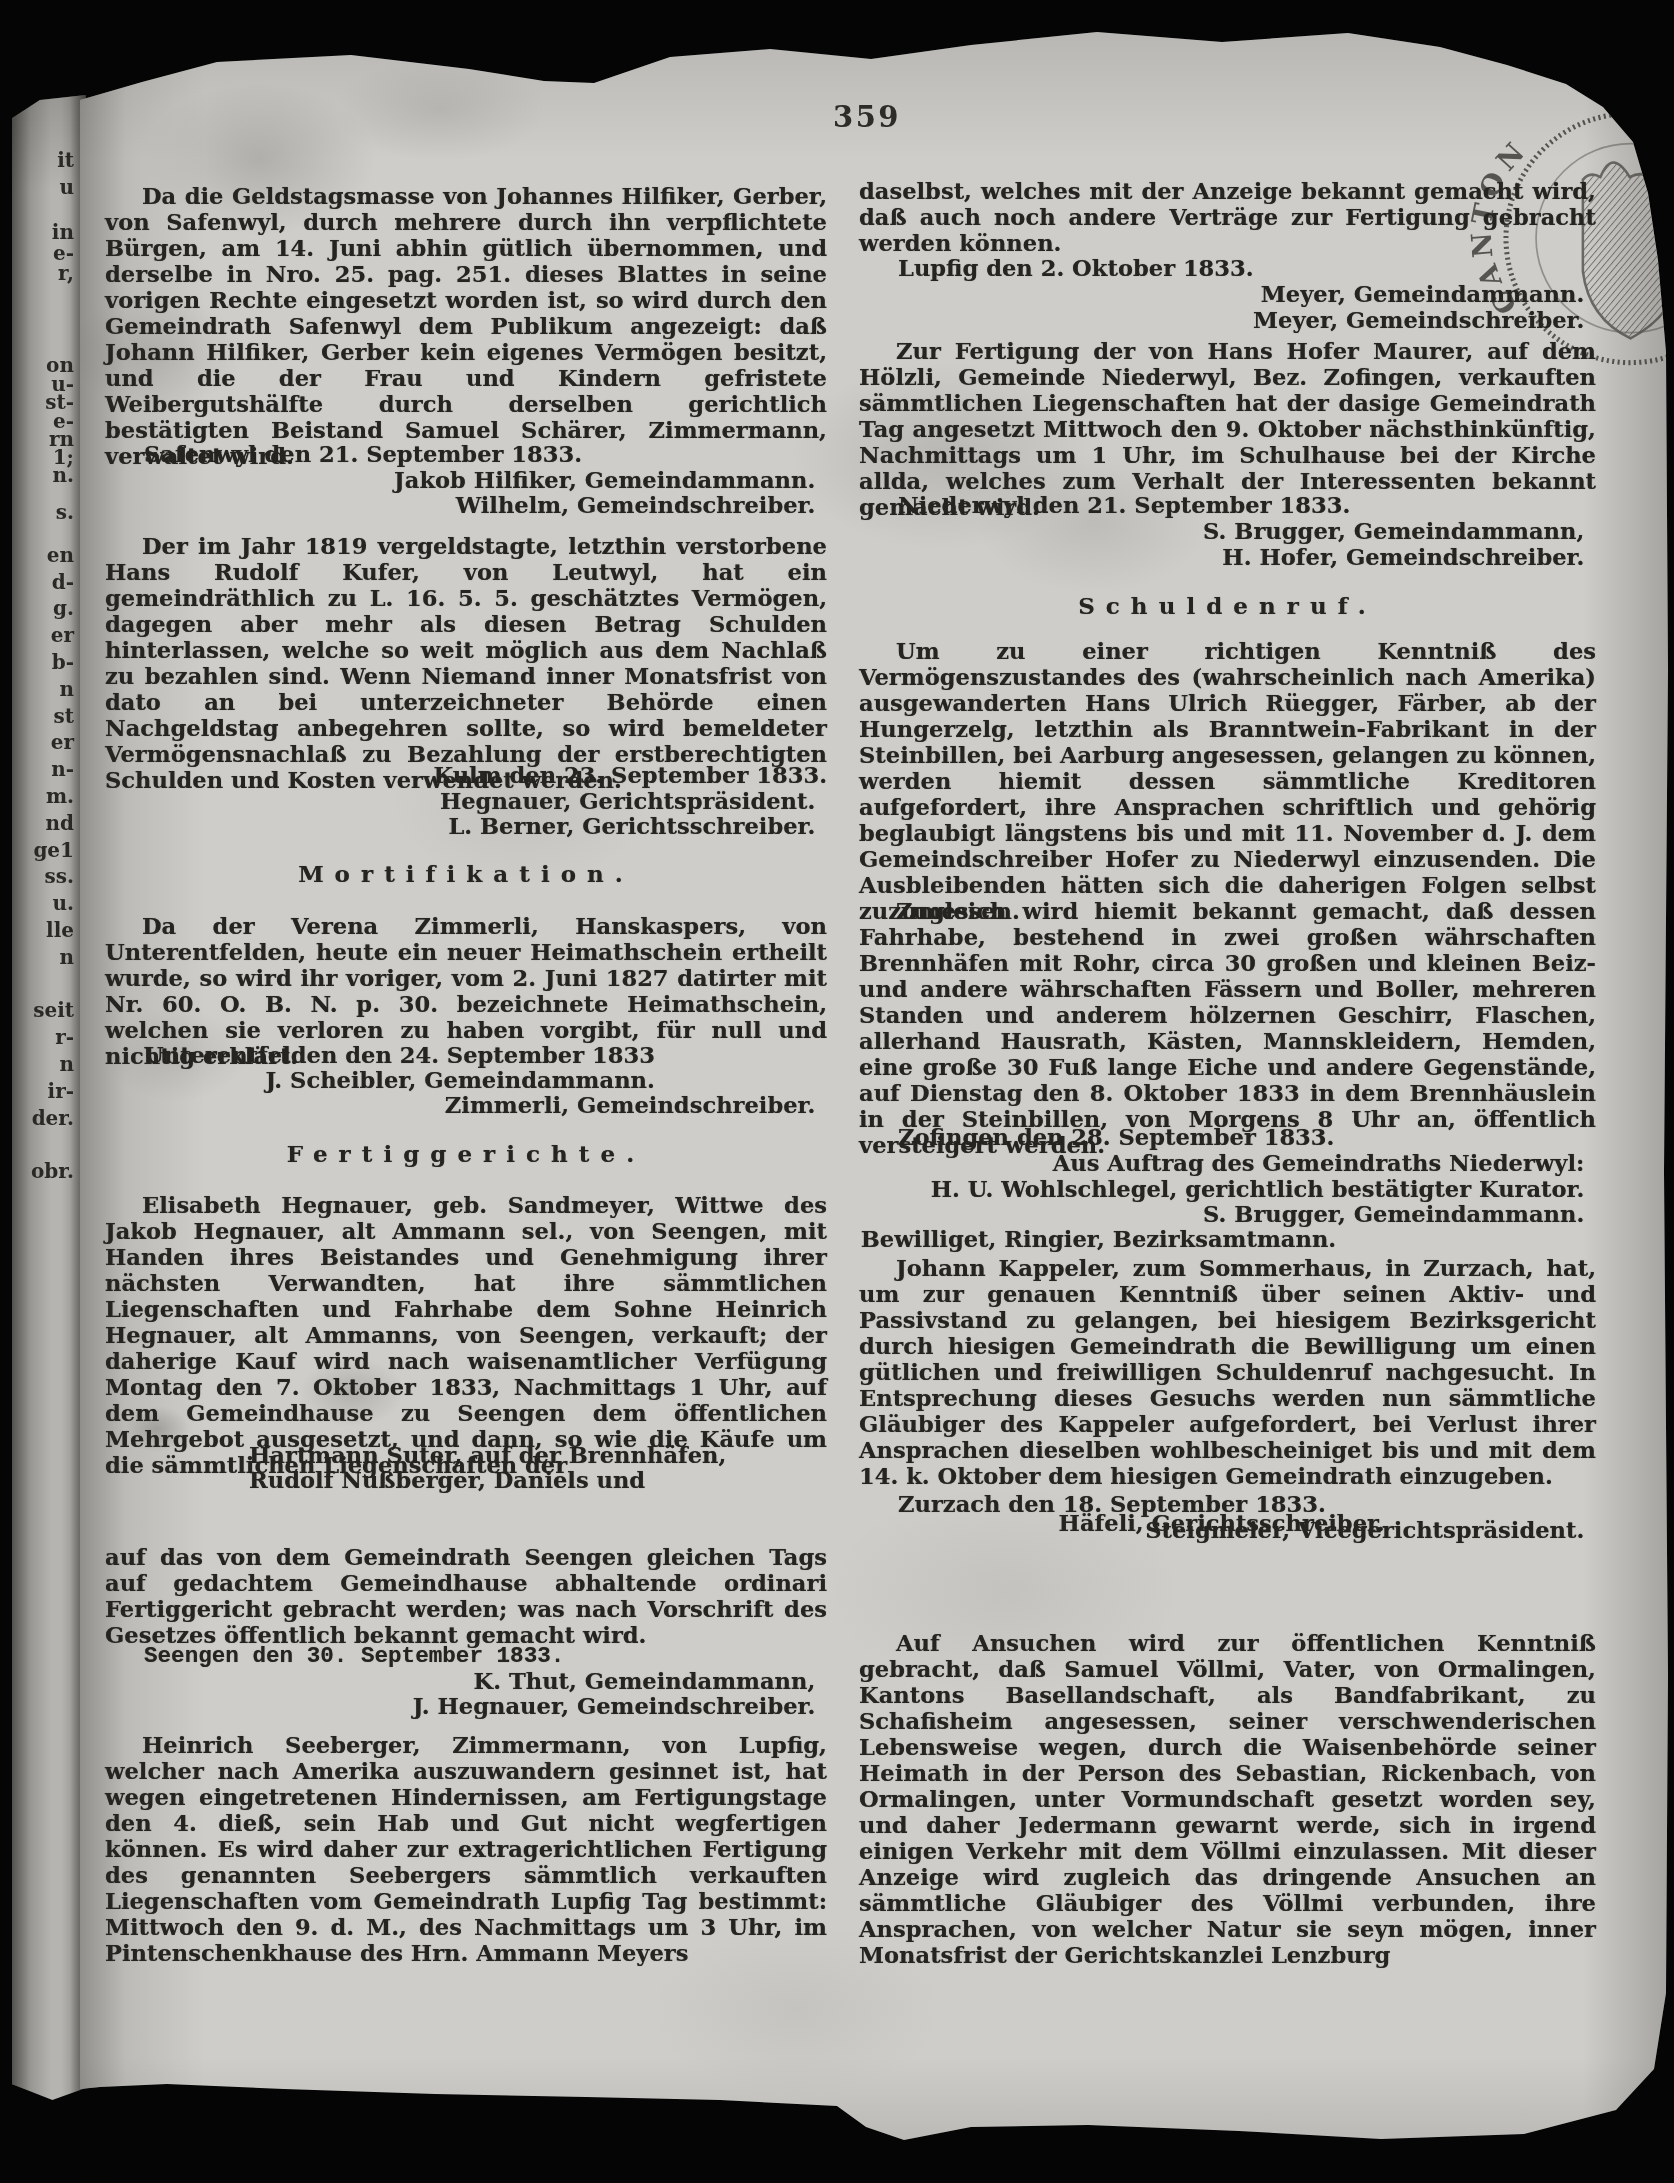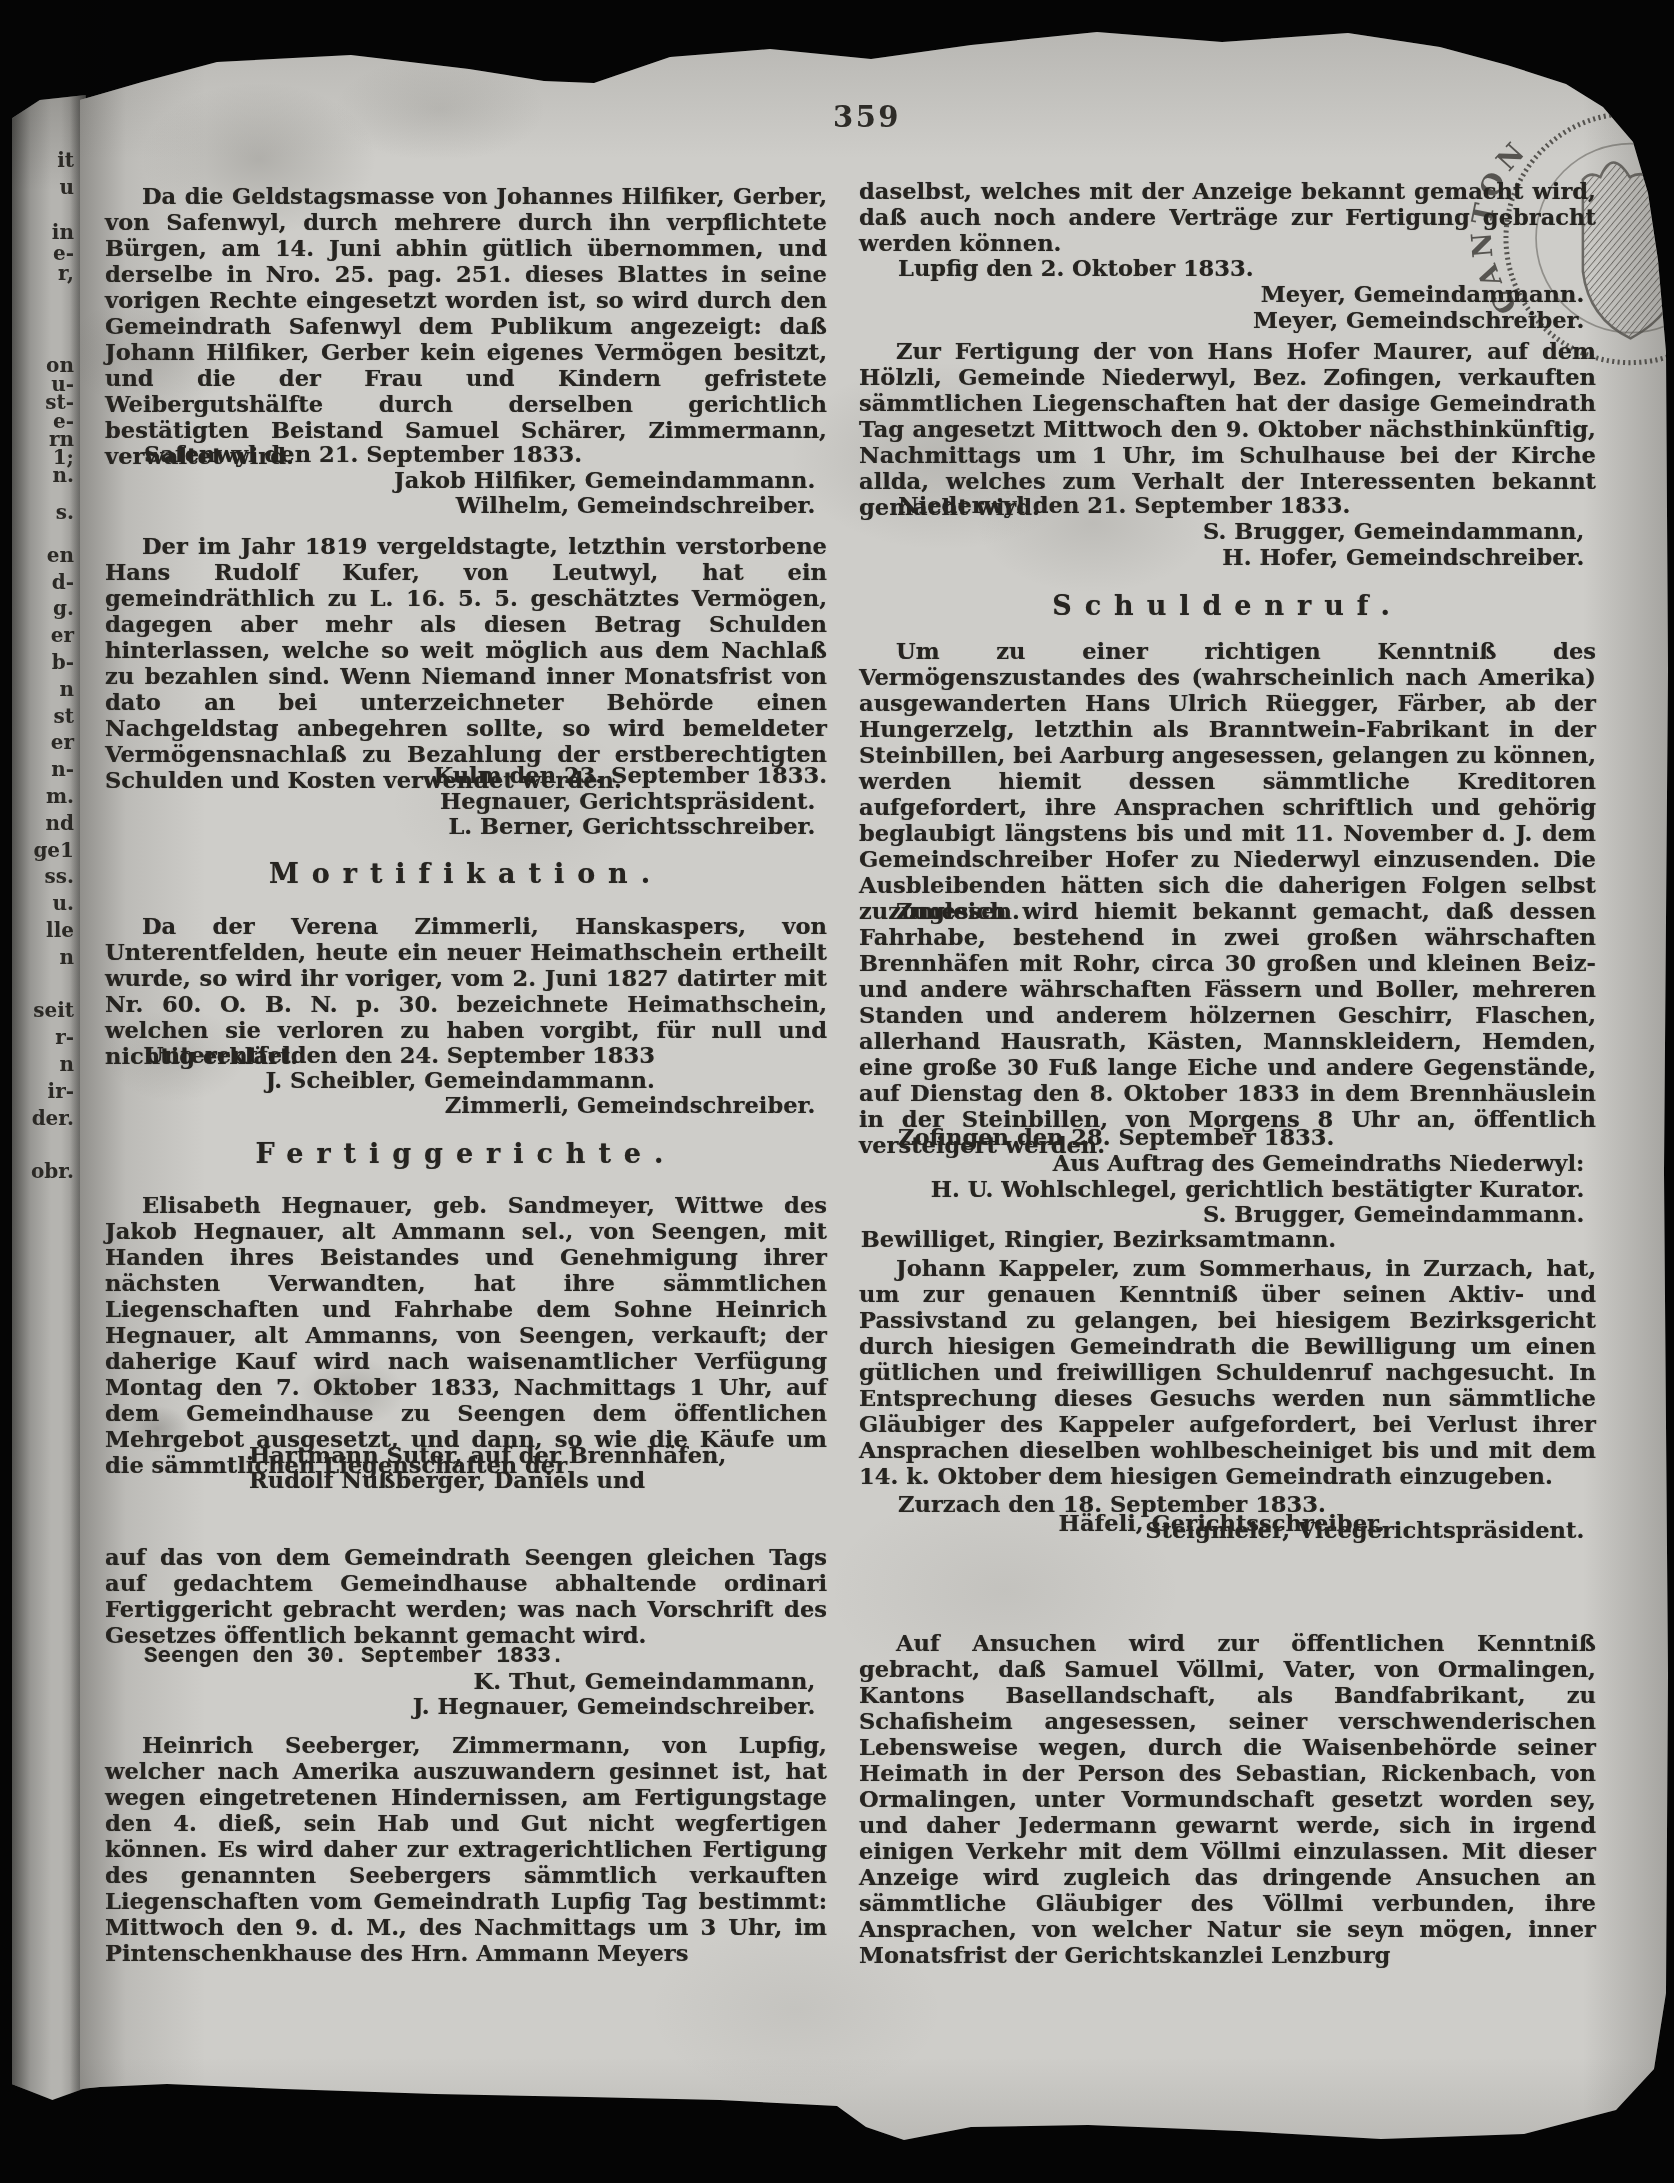--- a/index.html
+++ b/index.html
@@ -47,21 +47,21 @@
   
   #pageno{position:absolute;left:720px;top:100px;width:134px;text-align:center;
           font-size:29px;font-weight:bold;letter-spacing:2.5px;color:#2e2c28;}
   .col{position:absolute;top:0;height:1803px;color:#262420;font-weight:bold;
        font-size:22.6px;line-height:26px;text-shadow:0 0 0.8px rgba(38,36,32,.55);}
   #colL{left:25px;width:722px;}   
   #colR{left:779px;width:737px;}  
   .blk{position:absolute;left:0;right:0;}
   .p  {text-align:justify;text-indent:37px;}
   .pc {text-align:justify;}
-  .h  {text-align:center;letter-spacing:.48em;font-size:27px;white-space:nowrap;}
+  .h  {text-align:center;letter-spacing:.48em;font-size:23px;white-space:nowrap;}
   .h2 {text-align:center;letter-spacing:.2em;font-size:24px;white-space:nowrap;}
   .date{padding-left:39px;}
   .sig{text-align:right;padding-right:11.7px;}
   .sigl{padding-left:1.7px;}
   .name{padding-left:144px;}
   
   #stampbox{position:absolute;left:1385px;top:94px;width:209px;height:289px;opacity:.82;}
 </style>
 </head>
 <body>

